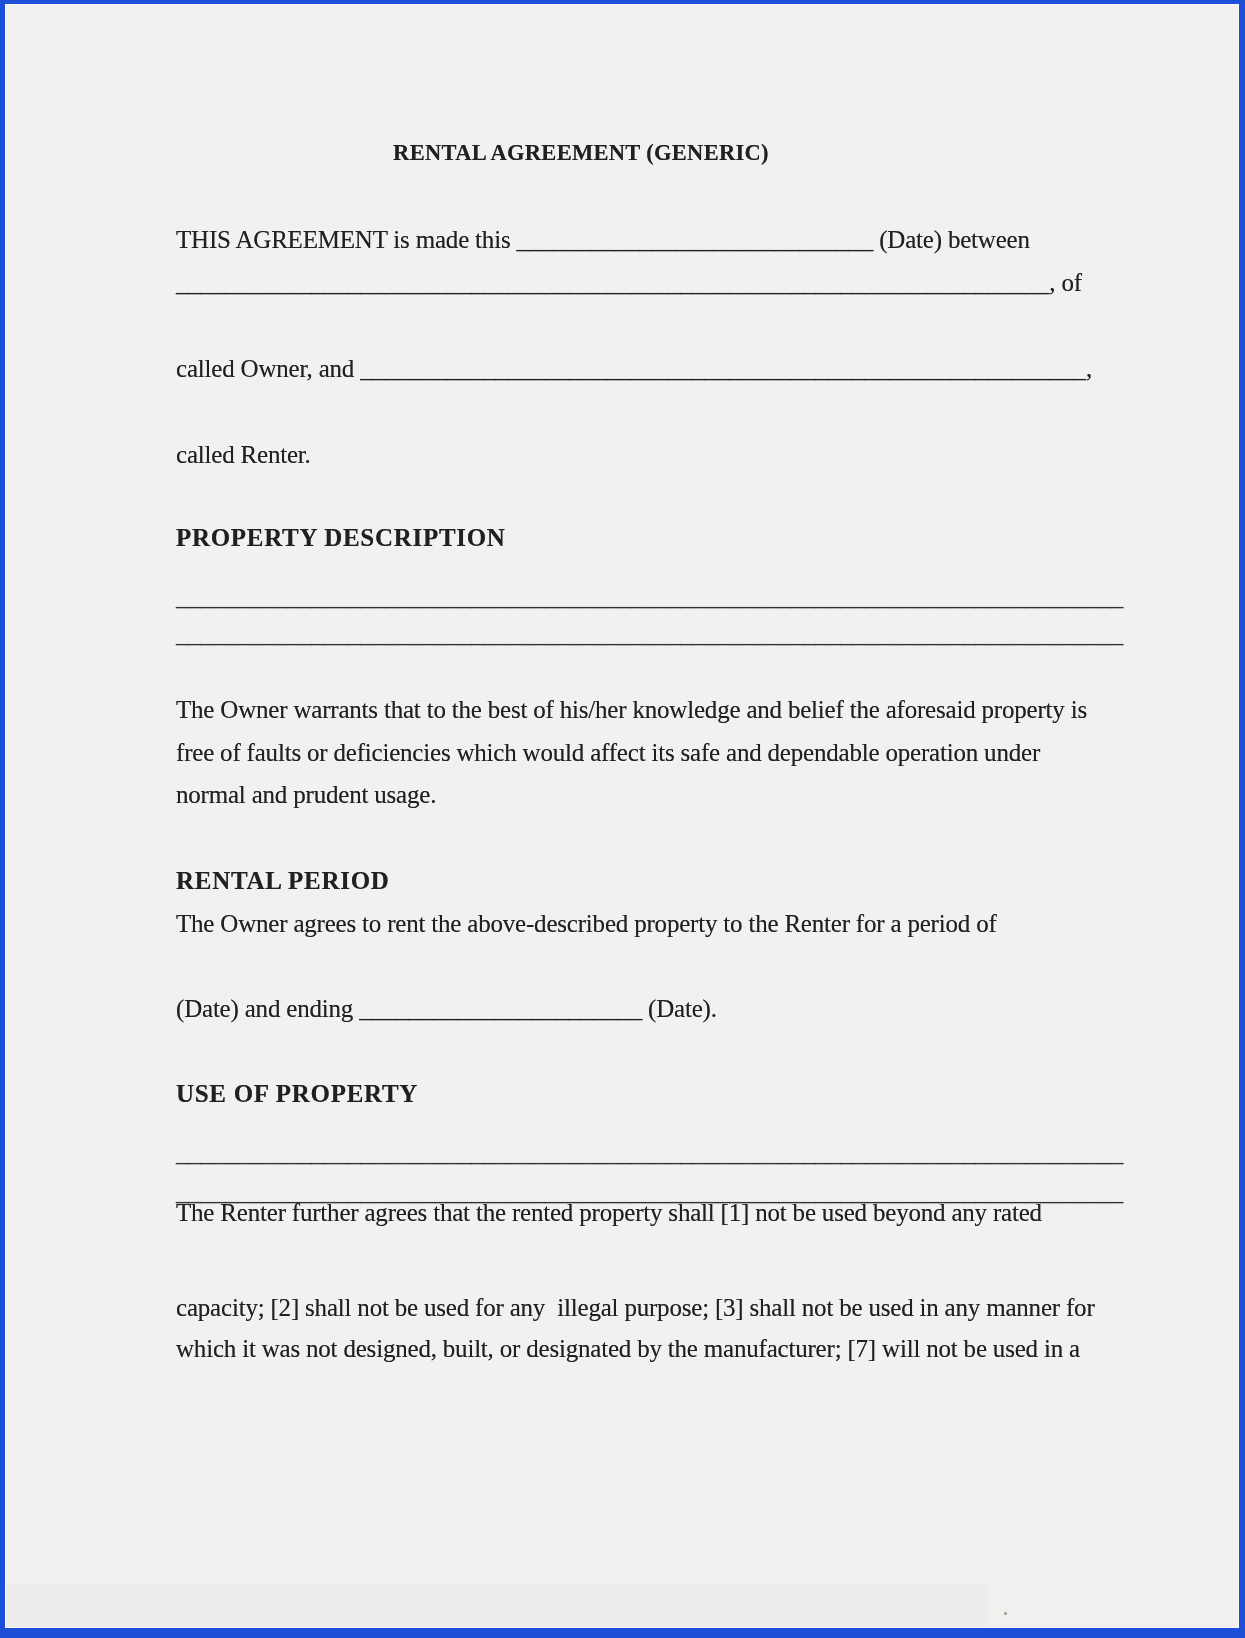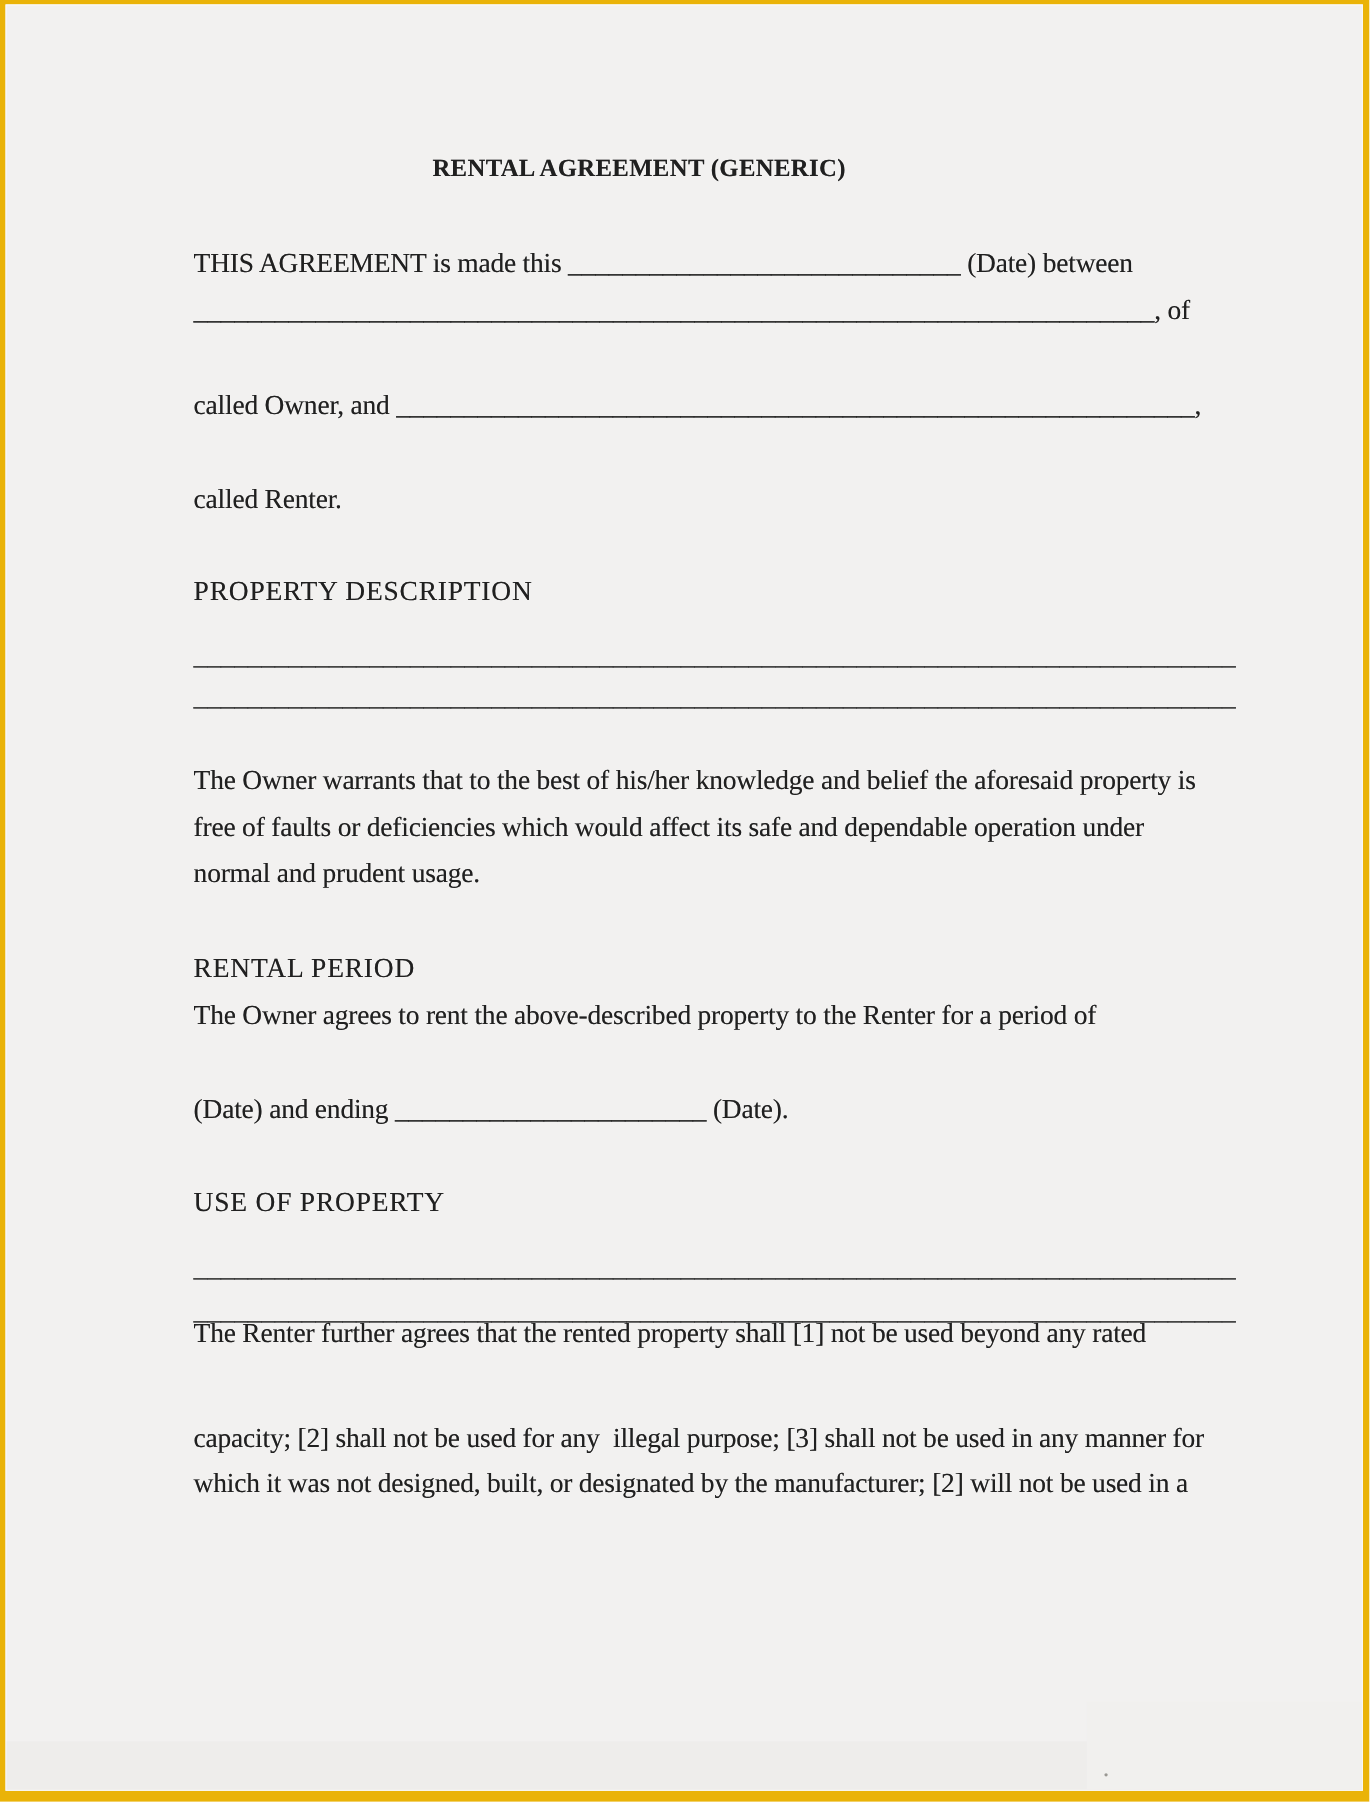--- a/index.html
+++ b/index.html
@@ -4,21 +4,21 @@
 <style>
   html, body {
     margin: 0;
     padding: 0;
     background: #ffffff;
   }
   .canvas {
     position: relative;
     width: 1245px;
     height: 1638px;
-    background: #eab308; 
+    background: #1d4ed8; 
     overflow: hidden;
     font-family: "Liberation Serif", "DejaVu Serif", serif;
     color: #202020;
   }
   .paper {
     position: absolute;
     left: 5px;
     top: 4px;
     right: 6px;
     bottom: 10px;
@@ -38,20 +38,21 @@
   }
   .title {
     width: 810px;
     text-align: center;
     font-weight: bold;
     font-size: 22.5px;
     letter-spacing: 0.3px;
   }
   .heading {
     letter-spacing: 0.7px;
+    font-weight: bold;
   }
   .blank-row {
     color: #343434;
   }
   .band {
     position: absolute;
     left: 0;
     right: 0;
     bottom: 0;
     height: 44px;
@@ -99,20 +100,20 @@
     <div class="ln heading" style="top:863px">RENTAL PERIOD</div>
     <div class="ln" style="top:906px">The Owner agrees to rent the above-described property to the Renter for a period of</div>
     <div class="ln" style="top:991px">(Date) and ending _______________________ (Date).</div>
 
     <div class="ln heading" style="top:1076px">USE OF PROPERTY</div>
     <div class="ln blank-row" style="top:1135px">_____________________________________________________________________________</div>
     <div class="ln blank-row" style="top:1174px">_____________________________________________________________________________</div>
 
     <div class="ln" style="top:1195px">The Renter further agrees that the rented property shall [1] not be used beyond any rated</div>
     <div class="ln" style="top:1290px">capacity; [2] shall not be used for any  illegal purpose; [3] shall not be used in any manner for</div>
-    <div class="ln" style="top:1331px">which it was not designed, built, or designated by the manufacturer; [2] will not be used in a</div>
+    <div class="ln" style="top:1331px">which it was not designed, built, or designated by the manufacturer; [7] will not be used in a</div>
 
     <div class="band"></div>
     <div class="band-corner"></div>
     <div class="speck"></div>
 
   </div>
 </div>
 
 </body></html>

